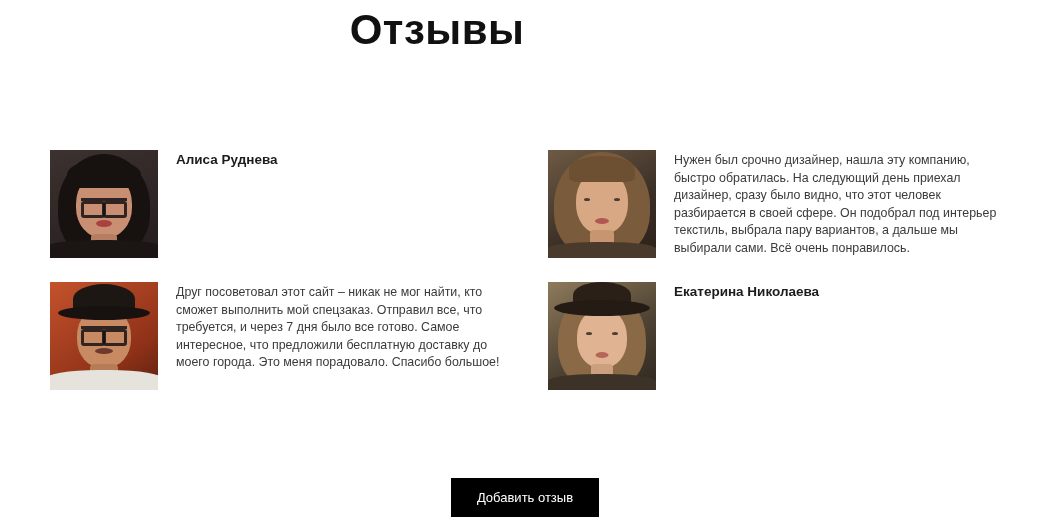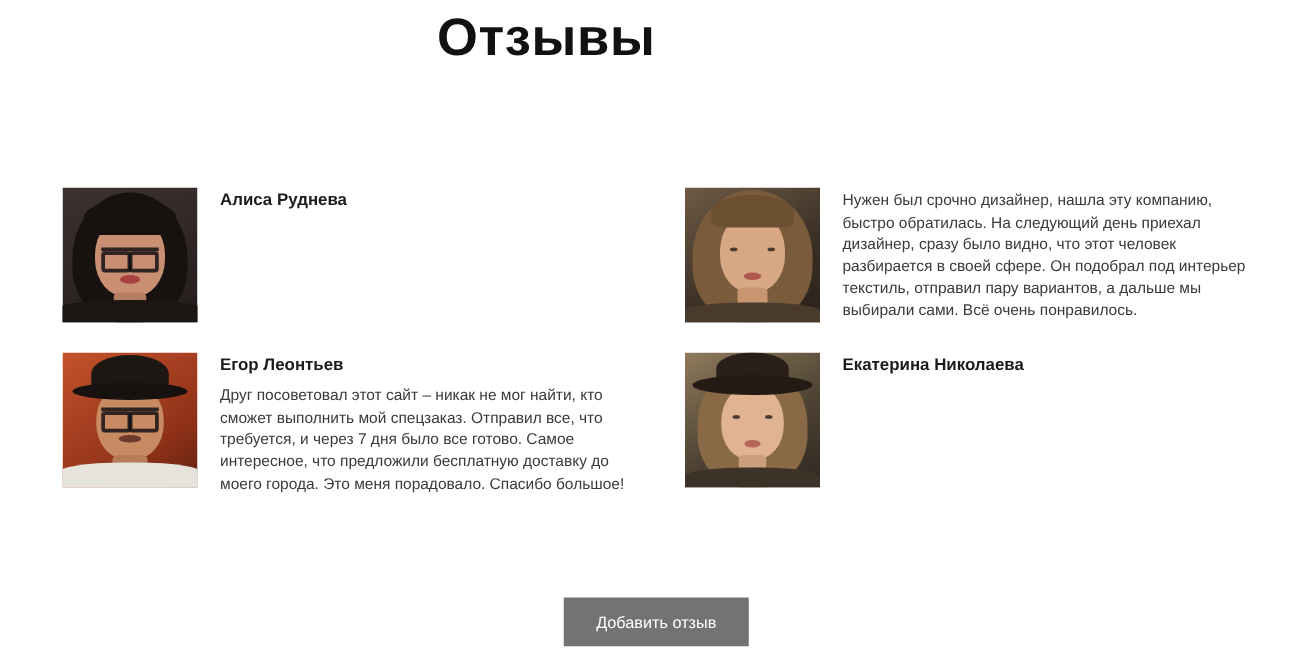--- a/index.html
+++ b/index.html
@@ -71,21 +71,21 @@
   }
   .add-review-wrap {
     position: absolute;
     top: 478px;
     left: 0;
     width: 1050px;
     text-align: center;
   }
   .add-review-button {
     display: inline-block;
-    background: #737373;
+    background: #000000;
     color: #ffffff;
     font-size: 13px;
     border: none;
     padding: 12px 26px;
     cursor: pointer;
     font-family: "Liberation Sans", sans-serif;
   }
 
   
   .ph { width: 100%; height: 100%; position: relative; }
@@ -169,39 +169,38 @@
           <div class="face" style="top:20px;width:52px;height:64px;background:#d8a884;"></div>
           <div class="hair" style="top:6px;width:66px;height:26px;background:#6d4f31;border-radius:50% 50% 16% 16%;"></div>
           <div class="eye" style="top:48px;left:36px;"></div>
           <div class="eye" style="top:48px;right:36px;"></div>
           <div class="lips" style="top:68px;width:14px;height:6px;background:#b0584f;"></div>
           <div class="neck" style="top:80px;width:24px;height:18px;background:#c89571;"></div>
           <div class="shoulders" style="bottom:0;width:110px;height:16px;background:#4a3a2b;"></div>
         </div>
       </div>
       <div class="review-body">
-        <p class="review-text">Нужен был срочно дизайнер, нашла эту компанию, быстро обратилась. На следующий день приехал дизайнер, сразу было видно, что этот человек разбирается в своей сфере. Он подобрал под интерьер текстиль, отправил пару вариантов, а дальше мы выбирали сами. Всё очень понравилось.</p>
+        <p class="review-text">Нужен был срочно дизайнер, нашла эту компанию, быстро обратилась. На следующий день приехал дизайнер, сразу было видно, что этот человек разбирается в своей сфере. Он подобрал под интерьер текстиль, выбрала пару вариантов, а дальше мы выбирали сами. Всё очень понравилось.</p>
       </div>
     </div>
 
     <div class="review">
       <div class="avatar">
         <div class="ph">
           <div class="bg" style="background:linear-gradient(145deg,#c4522c 0%,#8e3118 70%,#5e2110 100%);"></div>
           <div class="face" style="top:24px;width:54px;height:62px;background:#c78a62;"></div>
           <div class="hat" style="top:2px;width:62px;height:30px;background:#1d1713;"></div>
           <div class="brim" style="top:24px;width:92px;height:14px;background:#17120f;"></div>
           <div class="glasses" style="top:44px;"></div>
           <div class="lips" style="top:66px;width:18px;height:6px;background:#6c3a2c;"></div>
           <div class="neck" style="top:82px;width:28px;height:16px;background:#b67c58;"></div>
           <div class="shoulders" style="bottom:0;width:118px;height:20px;background:#e6e2dc;"></div>
         </div>
       </div>
       <div class="review-body">
-        <p class="review-name">Егор Леонтьев</p>
         <p class="review-text">Друг посоветовал этот сайт – никак не мог найти, кто сможет выполнить мой спецзаказ. Отправил все, что требуется, и через 7 дня было все готово. Самое интересное, что предложили бесплатную доставку до моего города. Это меня порадовало. Спасибо большое!</p>
       </div>
     </div>
 
     <div class="review">
       <div class="avatar">
         <div class="ph">
           <div class="bg" style="background:linear-gradient(150deg,#8f7b5c 0%,#4f4334 55%,#2e2720 100%);"></div>
           <div class="hair" style="top:8px;width:88px;height:100px;background:#8a6a46;"></div>
           <div class="face" style="top:26px;width:50px;height:60px;background:#e0b392;"></div>

